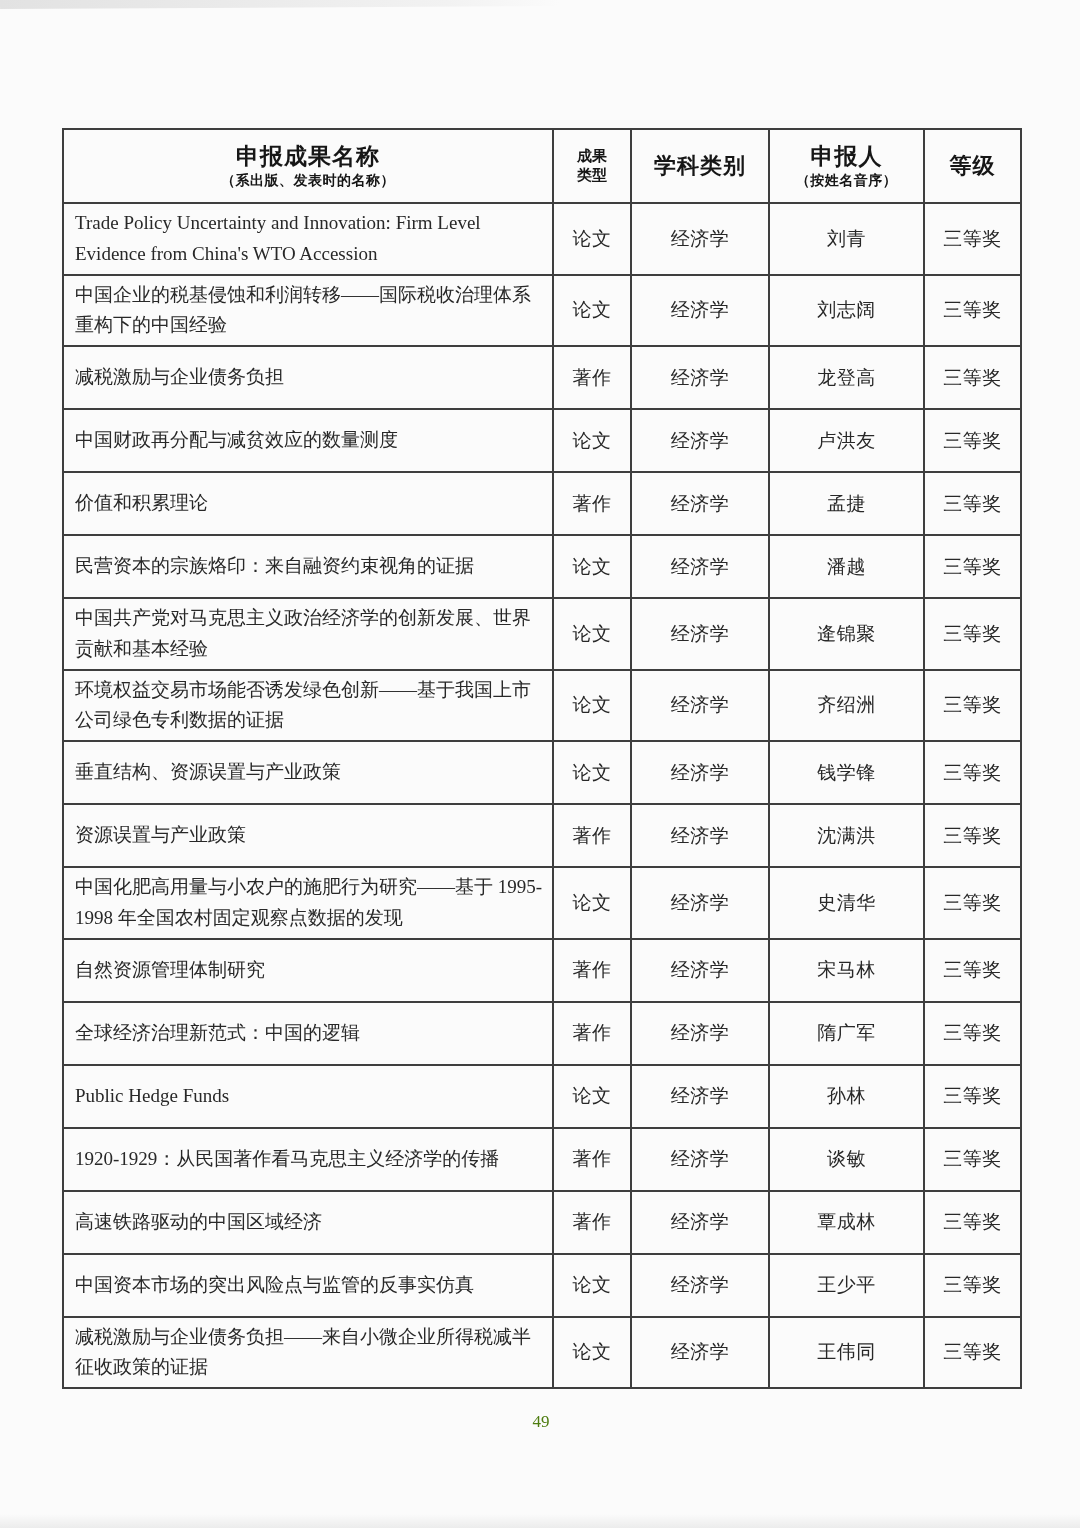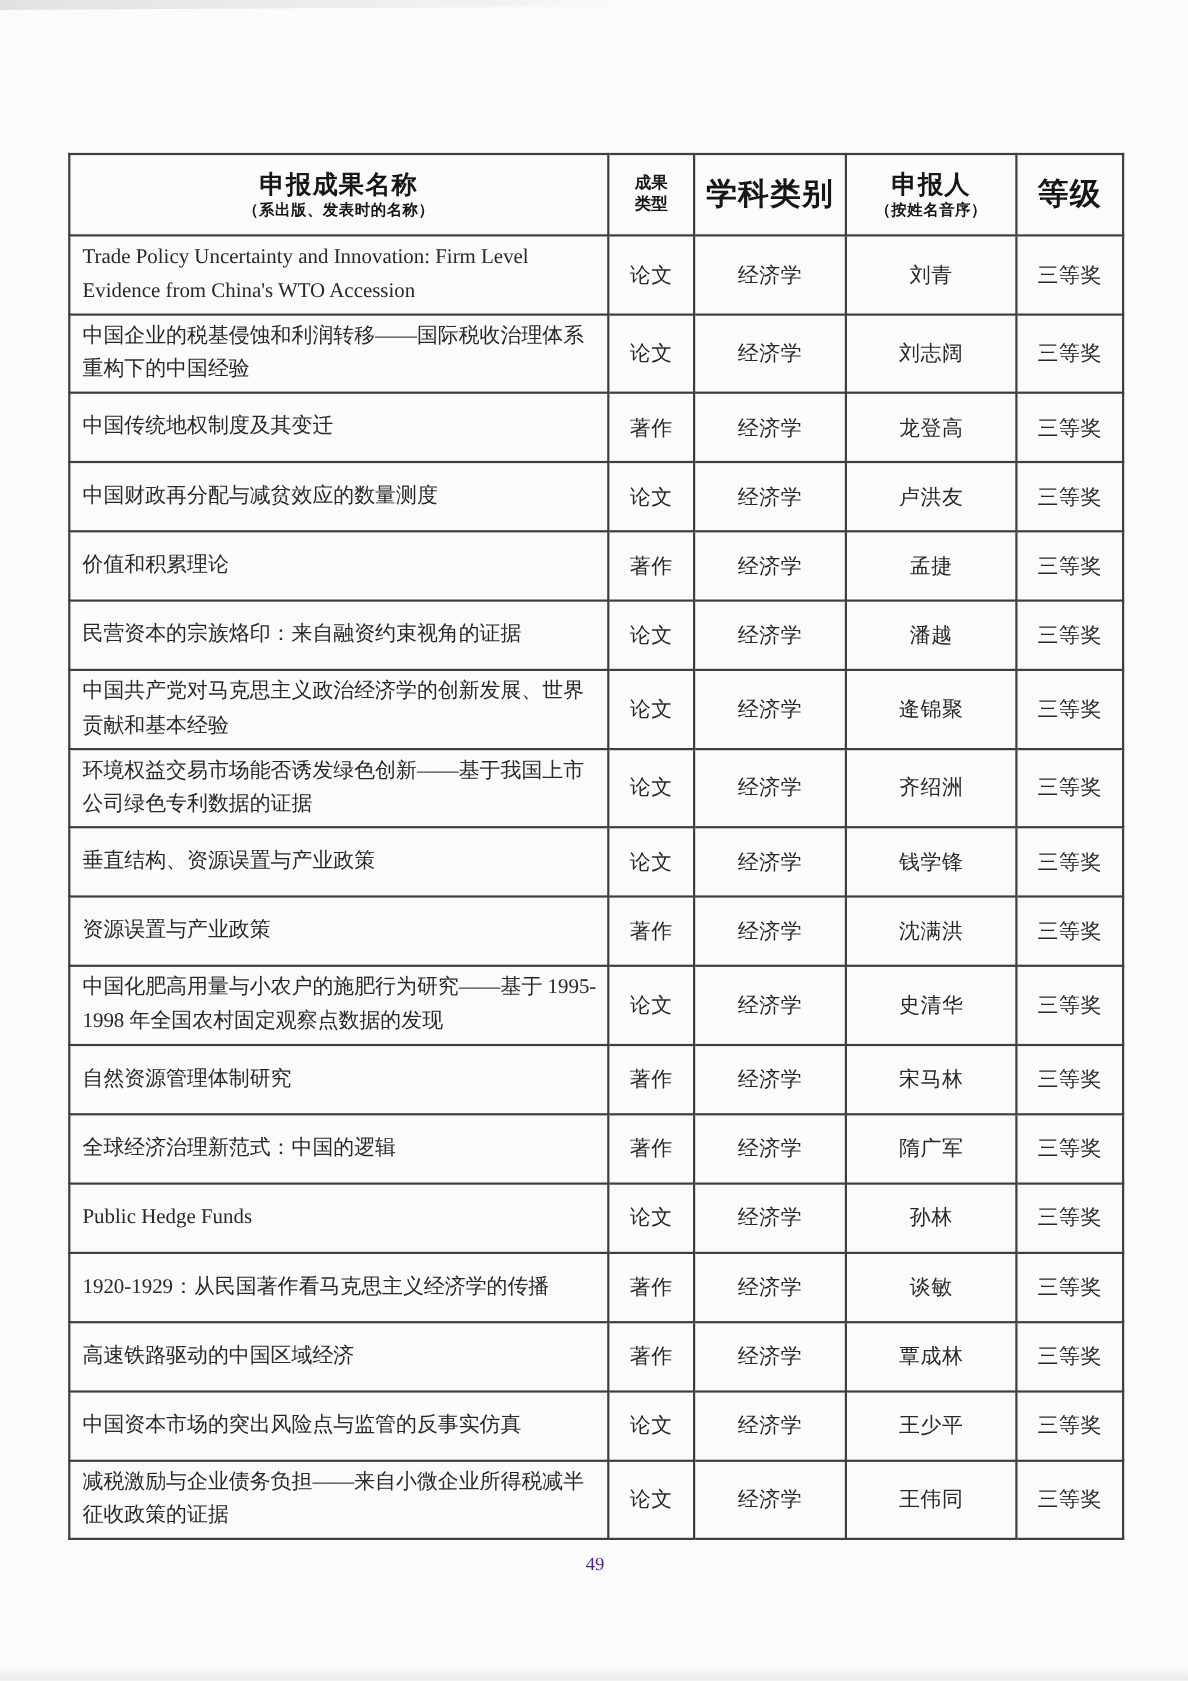--- a/index.html
+++ b/index.html
@@ -38,21 +38,20 @@
     background: linear-gradient(to bottom, rgba(240,240,240,0), #ececec);
   }
   table.doc-table {
     position: absolute;
     left: 62px;
     top: 128px;
     width: 958px;
     border-collapse: collapse;
     table-layout: fixed;
     color: #282828;
-    margin-top: 11px;
   }
   .doc-table col.c-name     { width: 490px; }
   .doc-table col.c-type     { width: 78px;  }
   .doc-table col.c-subject  { width: 138px; }
   .doc-table col.c-applicant{ width: 155px; }
   .doc-table col.c-grade    { width: 97px;  }
 
   .doc-table th, .doc-table td {
     border: 2px solid #3e3e3e;
     vertical-align: middle;
@@ -77,21 +76,21 @@
     display: block;
     font-size: 14px;
     letter-spacing: 0.5px;
   }
   .hdr-line {
     display: block;
     font-size: 15px;
   }
   .hdr-single {
     display: block;
-    font-size: 28px;
+    font-size: 22px;
     letter-spacing: 1px;
   }
 
   td.cell-name {
     text-align: left;
     padding: 4px 8px 4px 11px;
     font-size: 19px;
     line-height: 1.62;
     word-break: break-word;
   }
@@ -102,21 +101,21 @@
     letter-spacing: 0.5px;
   }
 
   .page-number {
     position: absolute;
     left: 62px;
     top: 1412px;
     width: 958px;
     text-align: center;
     font-size: 17px;
-    color: #4c1d95;
+    color: #4d7c0f;
   }
 </style>
 </head>
 <body>
 
 <div class="page">
 
   <div class="scan-edge-top"></div>
 
   <table class="doc-table">
@@ -160,21 +159,21 @@
 
   <tr>
     <td class="cell-name">中国企业的税基侵蚀和利润转移——国际税收治理体系重构下的中国经验</td>
     <td class="cell-center">论文</td>
     <td class="cell-center">经济学</td>
     <td class="cell-center">刘志阔</td>
     <td class="cell-center">三等奖</td>
   </tr>
 
   <tr>
-    <td class="cell-name">中国传统地权制度及其变迁</td>
+    <td class="cell-name">减税激励与企业债务负担</td>
     <td class="cell-center">著作</td>
     <td class="cell-center">经济学</td>
     <td class="cell-center">龙登高</td>
     <td class="cell-center">三等奖</td>
   </tr>
 
   <tr>
     <td class="cell-name">中国财政再分配与减贫效应的数量测度</td>
     <td class="cell-center">论文</td>
     <td class="cell-center">经济学</td>

